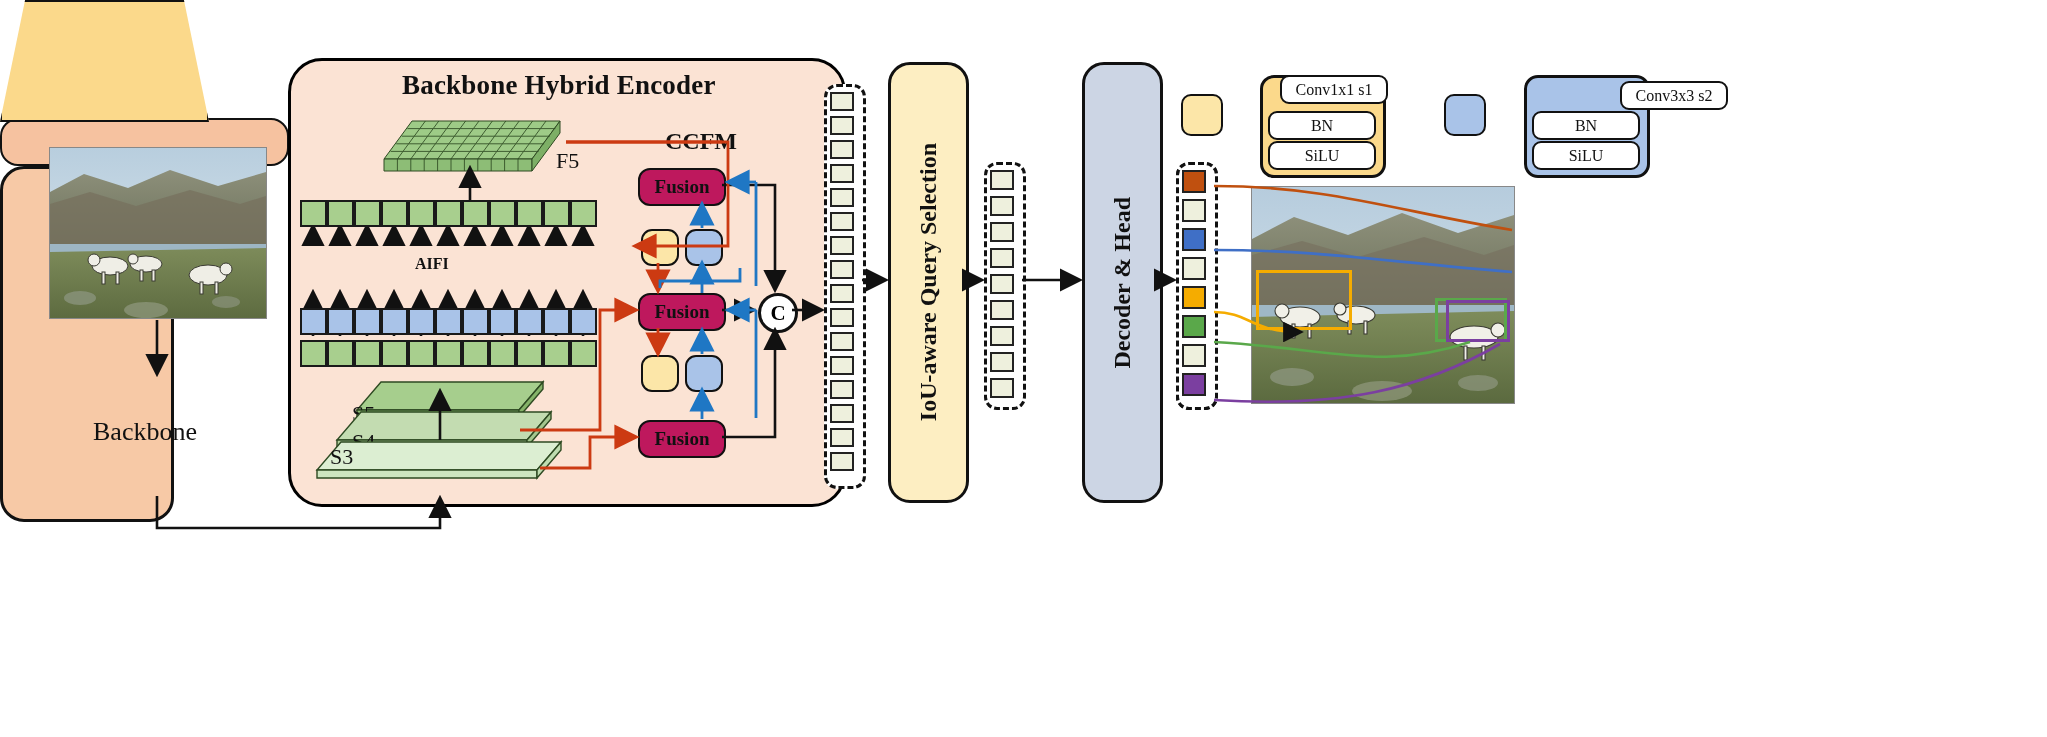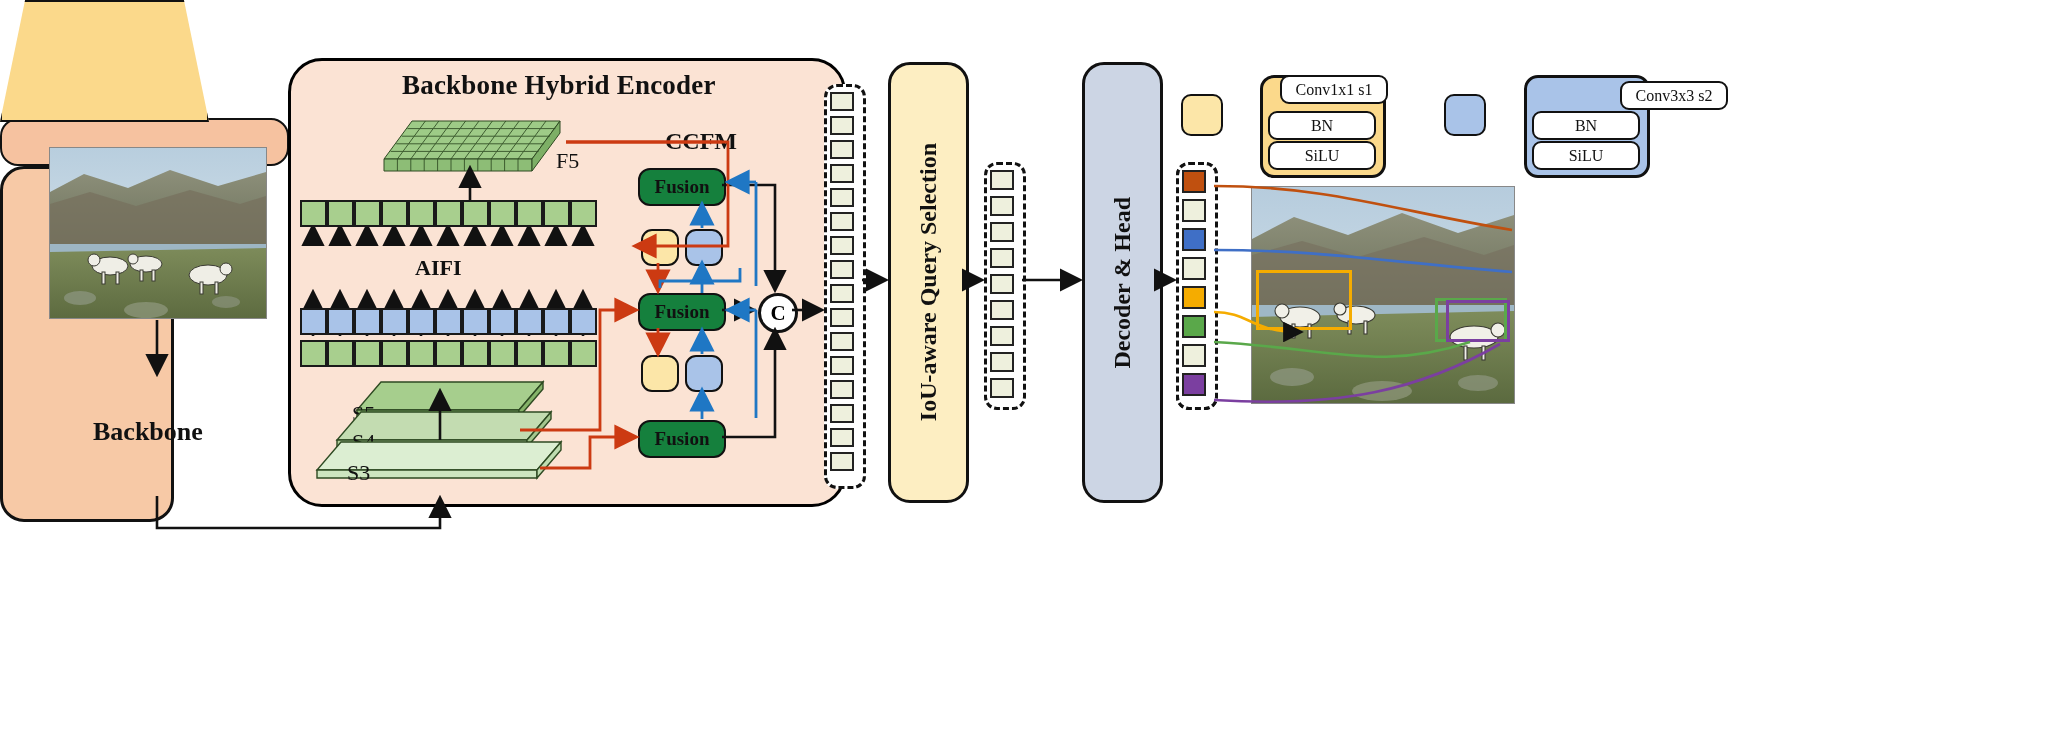--- a/index.html
+++ b/index.html
@@ -7,33 +7,33 @@
        font-family:"Liberation Serif",serif;}
   .abs{position:absolute;}
   .sq{position:absolute;box-sizing:border-box;border:2.5px solid #1a1a1a;}
   .lbl{position:absolute;color:#111;white-space:nowrap;}
   .bold{font-weight:bold;}
   
   #encoder{left:288px;top:58px;width:552px;height:443px;background:#fbe3d4;border:3.5px solid #000;border-radius:34px;}
   #encoder-title{left:402px;top:70px;font-size:27px;font-weight:bold;letter-spacing:.2px;}
   
   #aifi{left:300px;top:246px;width:285px;height:44px;background:#f6c2a0;border:2.5px solid #111;border-radius:18px;}
-  #aifi-label{left:415px;top:255px;font-size:22px;font-weight:bold;}
+  #aifi-label{left:415px;top:255px;font-size:16px;font-weight:bold;}
   
   #ccfm{left:622px;top:118px;width:168px;height:350px;background:#f7c9a6;border:3px solid #111;border-radius:24px;}
   #ccfm-title{left:665px;top:128px;font-size:24px;font-weight:bold;}
-  .fusion{position:absolute;background:#15803d;border:2.5px solid #111;border-radius:12px;
+  .fusion{position:absolute;background:#be185d;border:2.5px solid #111;border-radius:12px;
           display:flex;align-items:center;justify-content:center;font-size:19px;font-weight:bold;color:#111;}
   .ybox{position:absolute;background:#fce6a8;border:2.5px solid #111;border-radius:11px;}
   .bbox{position:absolute;background:#a9c3e8;border:2.5px solid #111;border-radius:11px;}
   
   #backbone{left:57px;top:376px;width:205px;height:118px;}
   #backbone-shape{width:100%;height:100%;background:#fbd98b;border:2.5px solid #111;
      clip-path:polygon(12% 0,88% 0,100% 100%,0 100%);}
-  #backbone-label{left:93px;top:417px;font-size:26px;font-weight:bold;}
+  #backbone-label{left:93px;top:417px;font-size:26px;font-weight:normal;}
   
   .pill{position:absolute;border:3px solid #111;border-radius:22px;display:flex;align-items:center;justify-content:center;}
   #iou{left:888px;top:62px;width:75px;height:435px;background:#fdeec2;}
   #dec{left:1082px;top:62px;width:75px;height:435px;background:#ccd5e4;}
   .vert-text{writing-mode:vertical-rl;transform:rotate(180deg);font-size:24px;font-weight:bold;color:#111;white-space:nowrap;}
   
   .dstrip{position:absolute;border:3px dashed #111;border-radius:13px;background:#fff;}
   .qcell{position:absolute;box-sizing:border-box;border:2.2px solid #222;background:#eef0dd;}
   
   .photo{position:absolute;border:1px solid #888;overflow:hidden;}
@@ -183,21 +183,21 @@
 </div>
 <div class="fmlabel" style="left:352px;top:429px;">S4</div>
 
 <div class="slab" style="left:315px;top:440px;">
   <svg width="248" height="42" viewBox="0 0 248 42">
     <polygon points="26,2 246,2 222,30 2,30" fill="#dceed2" stroke="#2e4a22" stroke-width="1.4"></polygon>
     <polygon points="2,30 222,30 222,38 2,38" fill="#cde5c0" stroke="#2e4a22" stroke-width="1.4"></polygon>
     <polygon points="222,30 246,2 246,10 222,38" fill="#bfdcb0" stroke="#2e4a22" stroke-width="1.4"></polygon>
   </svg>
 </div>
-<div class="fmlabel" style="left:330px;top:460px;margin-left:17px;">S3</div>
+<div class="fmlabel" style="left:330px;top:444px;">S3</div>
 
 <div class="dstrip" style="left:824px;top:84px;width:36px;height:399px;"></div>
 <div class="dstrip" style="left:984px;top:162px;width:36px;height:242px;"></div>
 <div class="dstrip" style="left:1176px;top:162px;width:36px;height:242px;"></div>
 
 <div class="pill" id="iou">
   <span class="vert-text">IoU-aware Query Selection</span>
 </div>
 <div class="pill" id="dec">
   <span class="vert-text">Decoder &amp; Head</span>

